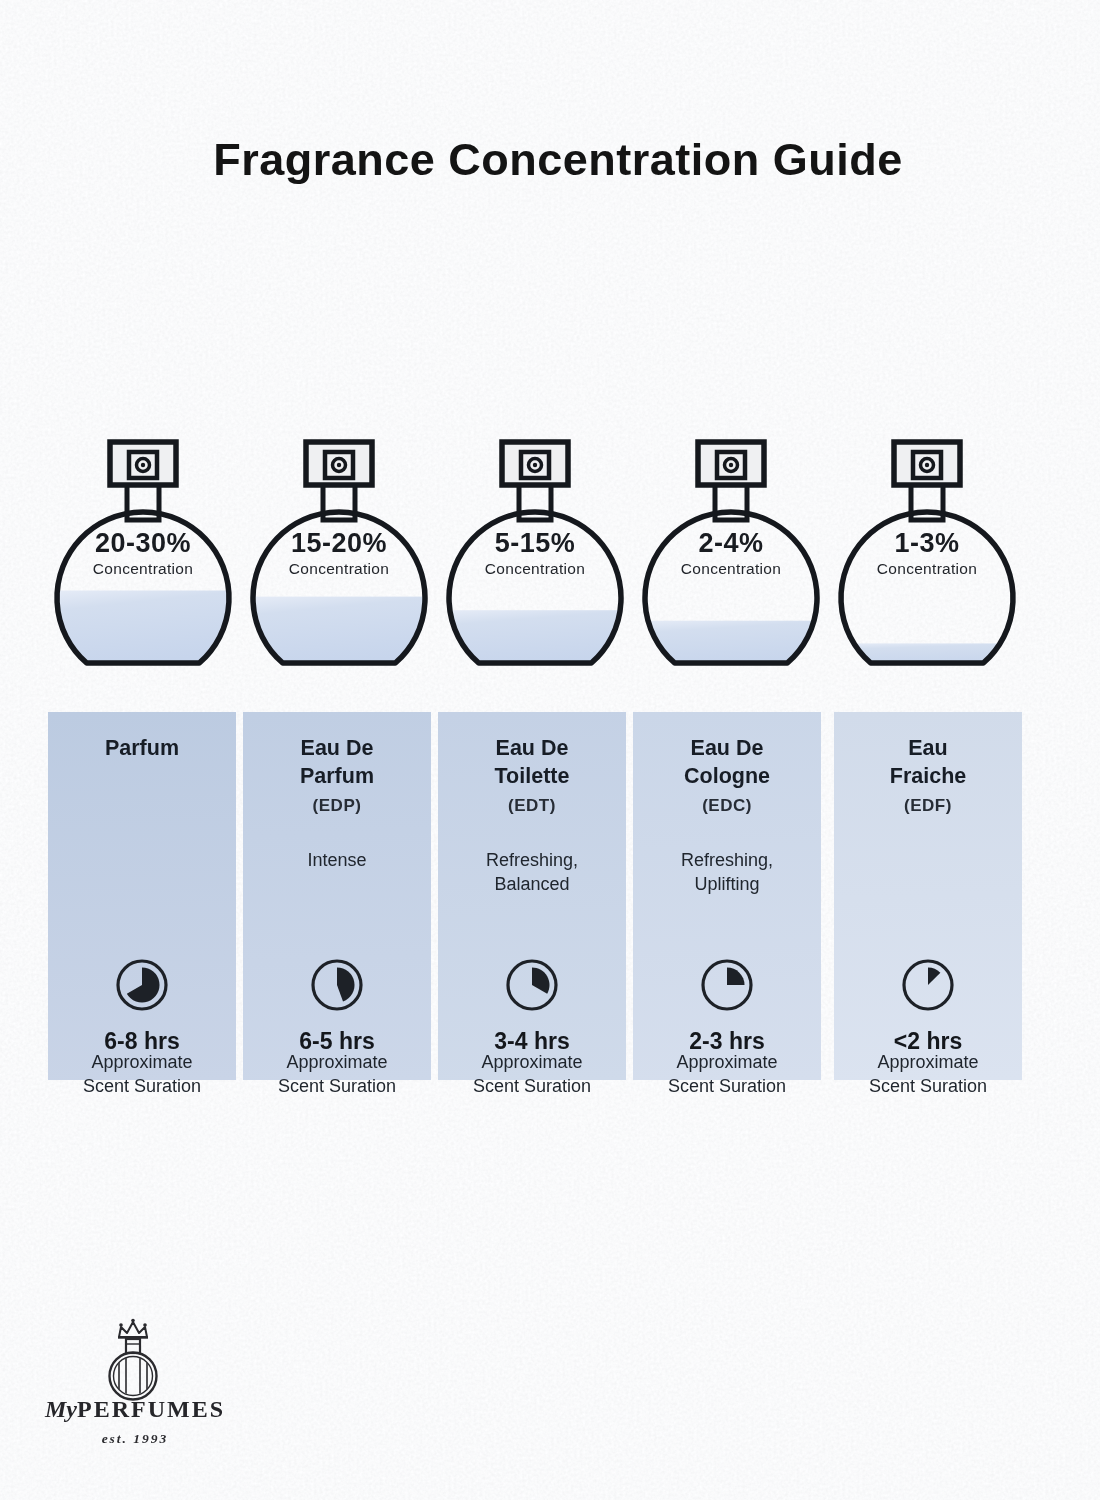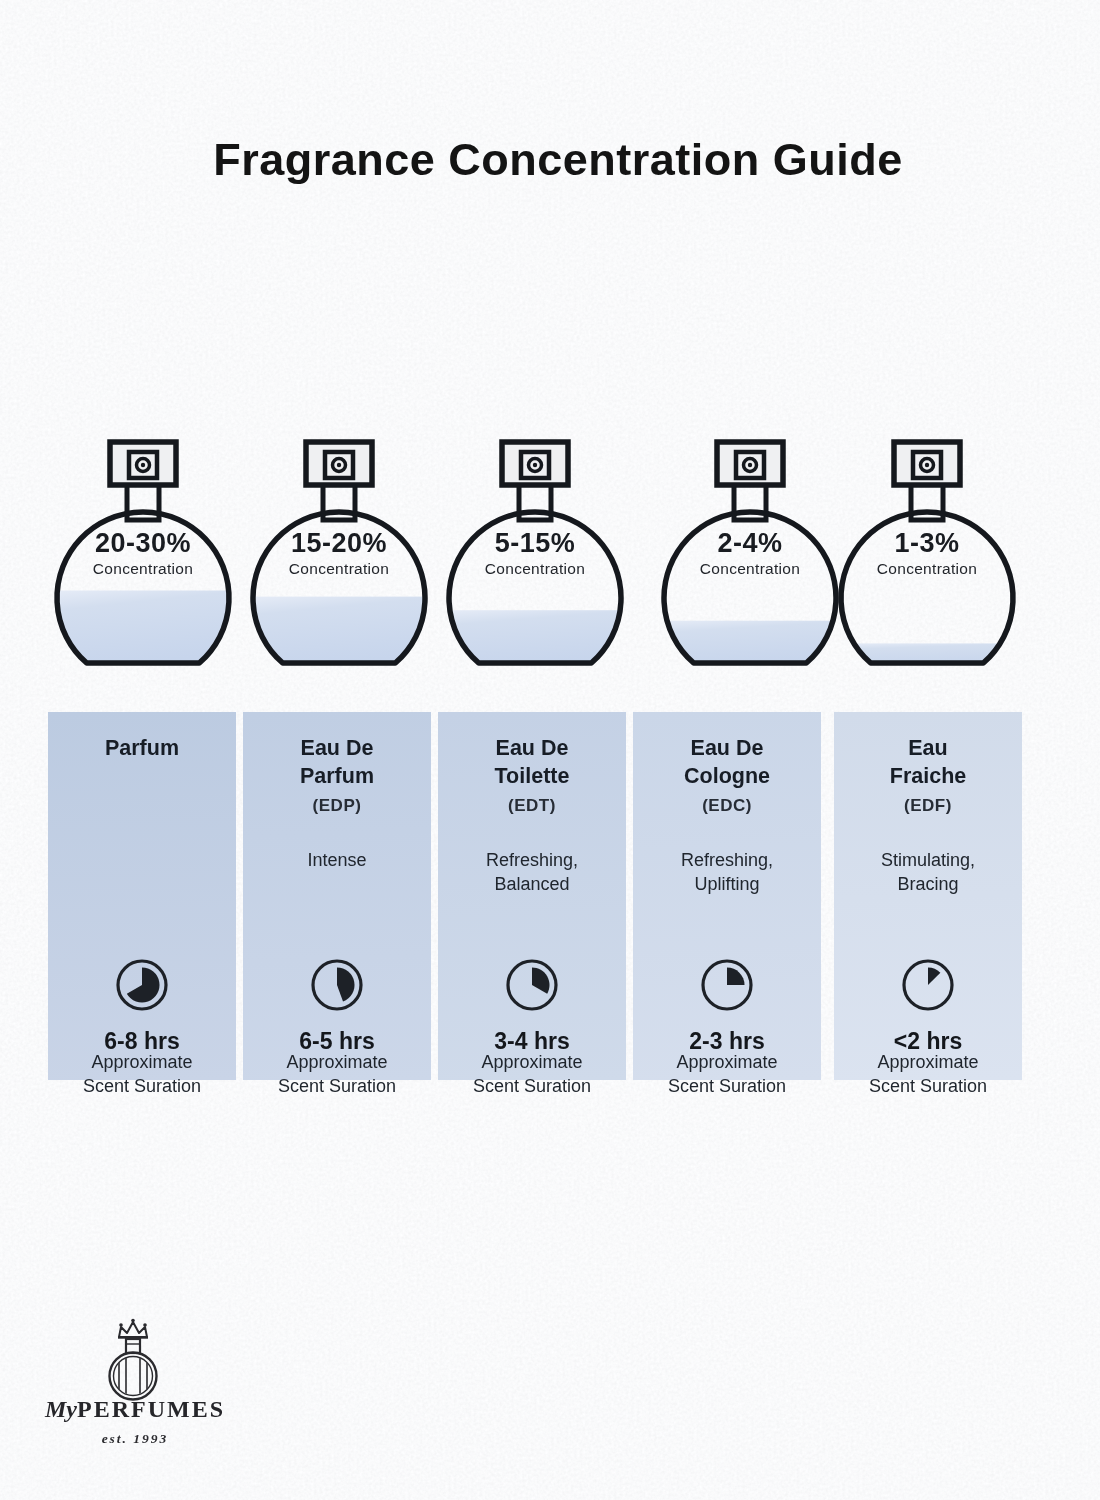--- a/index.html
+++ b/index.html
@@ -139,21 +139,21 @@
     <rect x="79" y="49" width="32" height="39" fill="none" stroke="#15181d" stroke-width="5"></rect>
     <rect x="62" y="10" width="66" height="43" fill="#eff0f2" stroke="#15181d" stroke-width="5.5"></rect>
     <rect x="81" y="20" width="28" height="26" fill="none" stroke="#15181d" stroke-width="4.5"></rect>
     <circle cx="95" cy="33" r="6.5" fill="none" stroke="#15181d" stroke-width="3.5"></circle>
     <circle cx="95" cy="33" r="2.2" fill="#15181d"></circle>
   </svg>
   <div class="pct">5-15%</div>
   <div class="conc">Concentration</div>
 </div>
 
-<div class="bottle" style="left:655px">
+<div class="bottle" style="left:636px">
   <svg width="190" height="235" viewBox="0 0 190 235">
     <clipPath id="body3">
         <path d="M 38.7 231 A 86 86 0 1 1 151.3 231 Z"></path>
       </clipPath>
     <rect class="liquid-rect" x="4" y="188.7" width="182" height="46.3" fill="url(#liquidGrad)" clip-path="url(#body3)"></rect>
     <path d="M 38.7 231 A 86 86 0 1 1 151.3 231 Z" fill="none" stroke="#15181d" stroke-width="5.5" stroke-linejoin="round"></path>
     <rect x="79" y="49" width="32" height="39" fill="none" stroke="#15181d" stroke-width="5"></rect>
     <rect x="62" y="10" width="66" height="43" fill="#eff0f2" stroke="#15181d" stroke-width="5.5"></rect>
     <rect x="81" y="20" width="28" height="26" fill="none" stroke="#15181d" stroke-width="4.5"></rect>
     <circle cx="95" cy="33" r="6.5" fill="none" stroke="#15181d" stroke-width="3.5"></circle>
@@ -235,22 +235,20 @@
     </svg>
     <div class="card-hours">2-3 hrs</div>
     <div class="card-note">Approximate
 Scent Suration</div>
   </div>
 
   <div class="card" style="background: linear-gradient(178deg, rgb(209, 219, 234) 0%, rgb(219, 227, 240) 100%); margin-left: 6px;">
     <div class="card-title">Eau
 Fraiche</div>
     <div class="card-abbr">(EDF)</div>
-    <div class="card-desc">Stimulating,
-Bracing</div>
     <svg class="card-clock" viewBox="0 0 54 54">
       <circle cx="27" cy="27" r="24" fill="none" stroke="#1d2127" stroke-width="3.2"></circle>
       <path class="wedge" d="M 27 27 L 27 9.5 A 17.5 17.5 0 0 1 39.37 14.63 Z" fill="#1d2127"></path>
     </svg>
     <div class="card-hours">&lt;2 hrs</div>
     <div class="card-note">Approximate
 Scent Suration</div>
   </div>
 
 </div>

